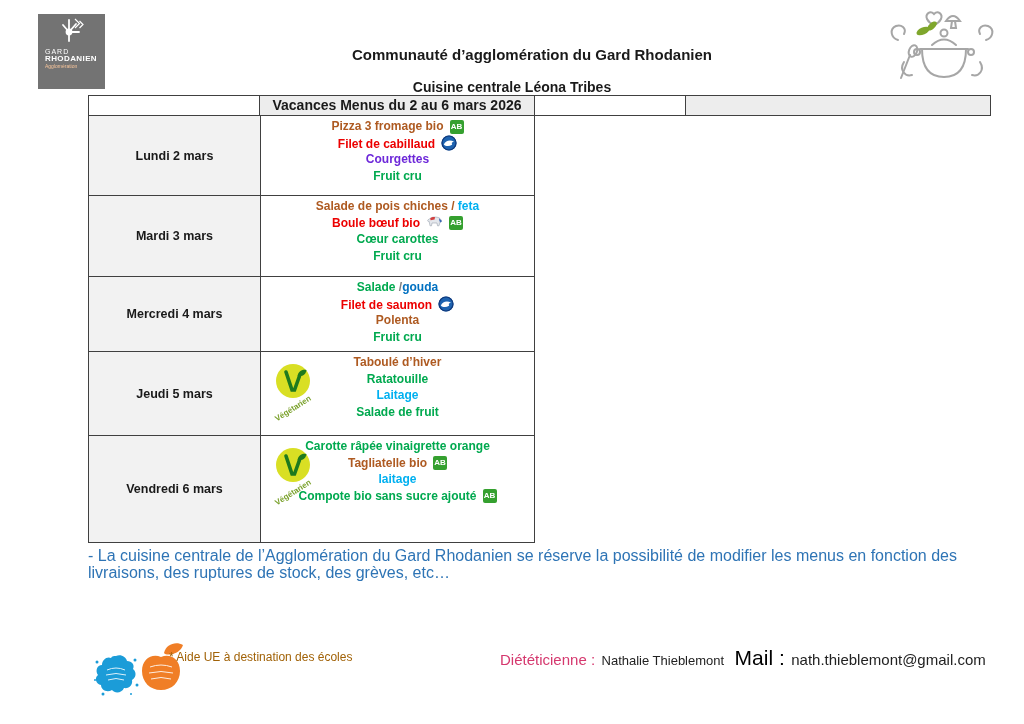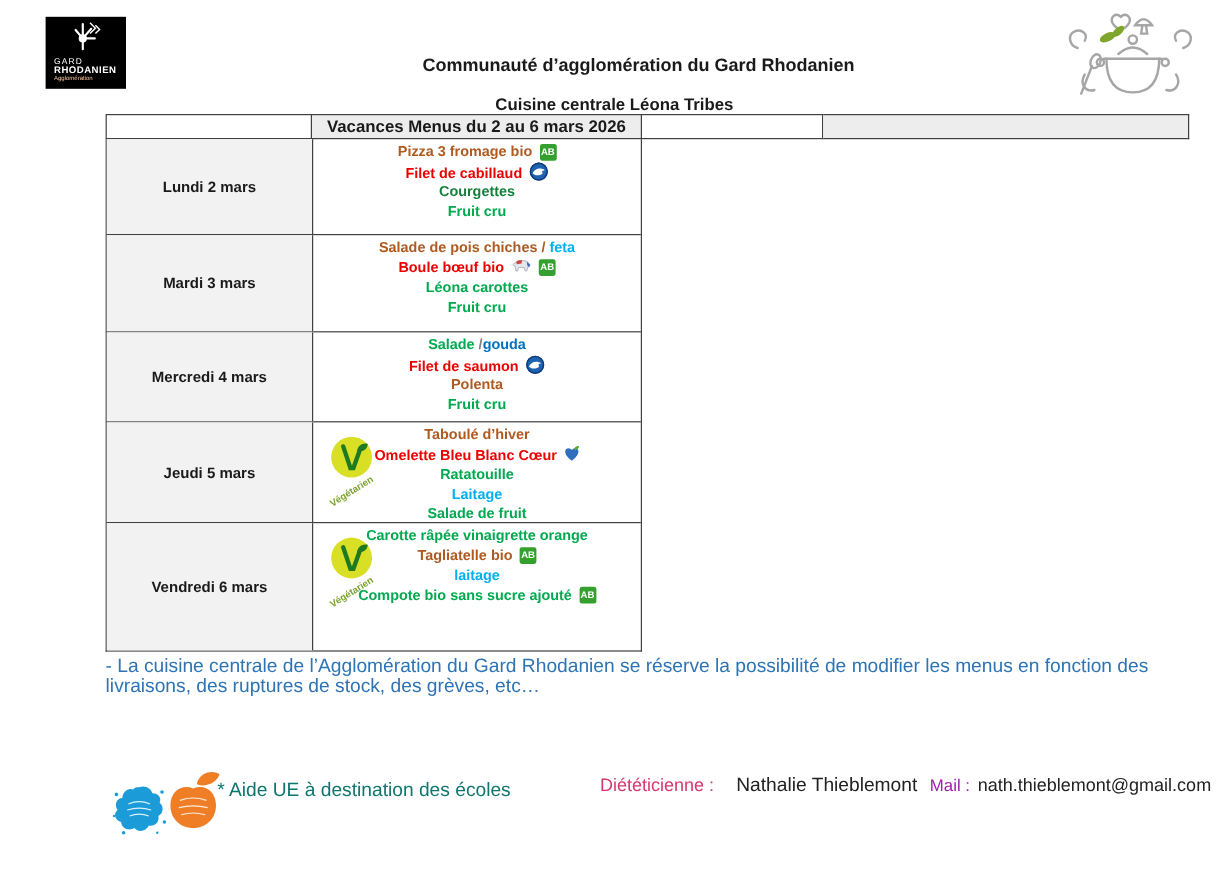--- a/index.html
+++ b/index.html
@@ -1,20 +1,20 @@
 <!DOCTYPE html>
 <html><head>
 <meta charset="utf-8">
 <style>
   html,body{margin:0;padding:0;background:#fff;}
   .page{position:relative;width:1024px;height:724px;background:#ffffff;
         font-family:"Liberation Sans", sans-serif;overflow:hidden;color:#1a1a1a;}
 
   
-  .logo{position:absolute;left:38px;top:14px;width:67px;height:60px;background:#000000;
+  .logo{position:absolute;left:38px;top:14px;width:67px;height:75px;background:#737373;
         text-align:center;box-sizing:border-box;padding-top:2px;}
   .logo-sym{height:32px;}
   .logo-l1{font-size:7px;line-height:7px;color:#fff;letter-spacing:1px;text-align:left;padding-left:7px;}
   .logo-l2{font-size:8px;line-height:8px;color:#fff;font-weight:bold;letter-spacing:.4px;text-align:left;padding-left:7px;}
   .logo-l3{font-size:5px;line-height:7px;color:#F7C59B;text-align:left;padding-left:7px;}
   .org-title{position:absolute;top:46px;left:0;width:100%;text-align:center;
              font-size:15px;font-weight:bold;margin-left:20px;}
   .site-title{position:absolute;top:79px;left:0;width:100%;text-align:center;
               font-size:14px;font-weight:bold;}
   .doodle{position:absolute;right:16px;top:6px;}
@@ -41,25 +41,25 @@
   .ic{display:inline-block;vertical-align:middle;margin-left:6px;}
   .ic-ab{width:14px;height:14px;background:#35A02F;border-radius:2px;color:#fff;
          font-size:8px;font-weight:bold;line-height:14px;text-align:center;}
   .veg-badge{position:absolute;left:8px;top:11px;width:48px;text-align:center;}
   .veg-label{display:block;transform:rotate(-32deg);font-size:8px;font-weight:bold;color:#7AA12B;margin-top:1px;}
 
   
   .notes{position:absolute;left:88px;top:547px;color:#2E74B5;font-size:16px;line-height:17px;}
   .milk-logo{position:absolute;left:93px;top:652px;}
   .apple-logo{position:absolute;left:136px;top:640px;}
-  .eu-note{position:absolute;left:181px;top:650px;font-size:16px;color:#0f766e;}
+  .eu-note{position:absolute;left:169px;top:650px;font-size:12px;color:#a16207;}
   .diet-line{position:absolute;left:500px;top:646px;white-space:nowrap;}
   .lbl-diet{color:#D5386E;font-size:15px;}
-  .diet-name{color:#222;font-size:16px;margin-left:14px;}
-  .lbl-mail{color:#a21caf;font-size:14px;margin-left:6px;}
+  .diet-name{color:#222;font-size:13px;margin-left:2px;}
+  .lbl-mail{color:#000000;font-size:21px;margin-left:6px;}
   .mail-value{color:#222;font-size:15px;margin-left:2px;}
 </style>
 </head>
 <body>
 
 <div class="page">
 
   <div class="logo">
     <div class="logo-sym">
       <svg width="30" height="30" viewBox="0 0 30 30">
@@ -121,34 +121,34 @@
   <div class="tbody">
       <div class="row" style="height: 80px;">
         <div class="day-cell">Lundi 2 mars</div>
         <div class="menu-cell">
           <div class="menu-line"><span style="color: rgb(174, 90, 33);">Pizza 3 fromage bio</span><span class="ic ic-ab">AB</span></div>
           <div class="menu-line"><span style="color: rgb(236, 0, 0);">Filet de cabillaud</span><span class="ic"><svg width="16" height="16" viewBox="0 0 16 16">
                 <circle cx="8" cy="8" r="7.5" fill="#1E63B0"></circle>
                 <circle cx="8" cy="8" r="7" fill="none" stroke="#10387A" stroke-width="1.2"></circle>
                 <path d="M2.8 9.4 C4.6 5.4 9.4 4.4 13 6.8 C11.6 7 11 7.5 10.7 8.2 C11.2 8.7 11.3 9.2 11 9.8 C8 11.8 4.4 11.3 2.8 9.4 Z" fill="#fff"></path>
               </svg></span></div>
-          <div class="menu-line"><span style="color: #15803d;">Courgettes</span></div>
+          <div class="menu-line"><span style="color: #6d28d9;">Courgettes</span></div>
           <div class="menu-line"><span style="color: rgb(0, 169, 79);">Fruit cru</span></div>
         </div>
       </div>
       <div class="row" style="height: 81px;">
         <div class="day-cell">Mardi 3 mars</div>
         <div class="menu-cell">
           <div class="menu-line"><span style="color: rgb(174, 90, 33);">Salade de pois chiches / </span><span style="color: rgb(0, 176, 240);">feta</span></div>
           <div class="menu-line"><span style="color: rgb(236, 0, 0);">Boule bœuf bio</span><span class="ic"><svg width="17" height="13" viewBox="0 0 17 13">
                 <path d="M3.5 4 C5 1.5 12 1.5 14 3.5 L15.5 5.5 C16 6.5 15 7.6 14 7.2 L13 10.8 L11.5 10.8 L11 8 L6 8 L5.5 10.8 L4 10.8 L3.2 6.5 C2 6.9 1.2 5.8 2 4.8 Z" fill="#E4E7EC" stroke="#9AA3AF" stroke-width="0.6"></path>
                 <path d="M13 3.2 L15.5 5.5 C16 6.5 15 7.6 14 7.2 L13.3 5.6 Z" fill="#3B66B5"></path>
                 <path d="M4.2 3.2 C5.8 1.9 8 1.7 9 2.1 L8.6 4.6 L4.6 5.2 Z" fill="#D24040"></path>
               </svg></span><span class="ic ic-ab">AB</span></div>
-          <div class="menu-line"><span style="color: rgb(0, 169, 79);">Léona carottes</span></div>
+          <div class="menu-line"><span style="color: rgb(0, 169, 79);">Cœur carottes</span></div>
           <div class="menu-line"><span style="color: rgb(0, 169, 79);">Fruit cru</span></div>
         </div>
       </div>
       <div class="row" style="height: 75px;">
         <div class="day-cell">Mercredi 4 mars</div>
         <div class="menu-cell">
           <div class="menu-line"><span style="color: rgb(0, 169, 79);">Salade </span><span style="color: rgb(127, 127, 127);">/</span><span style="color: rgb(0, 112, 192);">gouda</span></div>
           <div class="menu-line"><span style="color: rgb(236, 0, 0);">Filet de saumon</span><span class="ic"><svg width="16" height="16" viewBox="0 0 16 16">
                 <circle cx="8" cy="8" r="7.5" fill="#1E63B0"></circle>
                 <circle cx="8" cy="8" r="7" fill="none" stroke="#10387A" stroke-width="1.2"></circle>
@@ -160,24 +160,20 @@
       </div>
       <div class="row" style="height: 84px;">
         <div class="day-cell">Jeudi 5 mars</div>
         <div class="menu-cell">
           <div class="veg-badge"><span><svg width="36" height="36" viewBox="0 0 36 36">
                 <circle cx="18" cy="18" r="17" fill="#D9DF24"></circle>
                 <path d="M11 9 L17 27 L19.5 27 L24.5 13" stroke="#1E7A1E" stroke-width="3.6" fill="none" stroke-linecap="round"></path>
                 <path d="M22.5 13.5 C23 8 27.5 5.8 31.5 7 C31 11.6 27.2 14 23 13 Z" fill="#1E7A1E"></path>
               </svg></span><span class="veg-label">Végétarien</span></div>
           <div class="menu-line"><span style="color: rgb(174, 90, 33);">Taboulé d’hiver</span></div>
-          <div class="menu-line"><span style="color: rgb(236, 0, 0);">Omelette Bleu Blanc Cœur</span><span class="ic"><svg width="13" height="14" viewBox="0 0 13 14">
-                <path d="M6.5 13 C2 9.5 1 7 1 5.2 C1 3.6 2.3 2.6 3.8 2.6 C4.9 2.6 5.9 3.2 6.5 4.2 C7.1 3.2 8.1 2.6 9.2 2.6 C10.7 2.6 12 3.6 12 5.2 C12 7 11 9.5 6.5 13 Z" fill="#2F6FBE"></path>
-                <path d="M8.4 3.6 C8.9 1.4 10.5 0.4 12.6 0.8 C12.3 2.9 10.8 4 8.7 3.9 Z" fill="#56A832"></path>
-              </svg></span></div>
           <div class="menu-line"><span style="color: rgb(0, 169, 79);">Ratatouille</span></div>
           <div class="menu-line"><span style="color: rgb(0, 176, 240);">Laitage</span></div>
           <div class="menu-line"><span style="color: rgb(0, 169, 79);">Salade de fruit</span></div>
         </div>
       </div>
       <div class="row" style="height: 106px;">
         <div class="day-cell">Vendredi 6 mars</div>
         <div class="menu-cell">
           <div class="veg-badge"><span><svg width="36" height="36" viewBox="0 0 36 36">
                 <circle cx="18" cy="18" r="17" fill="#D9DF24"></circle>

